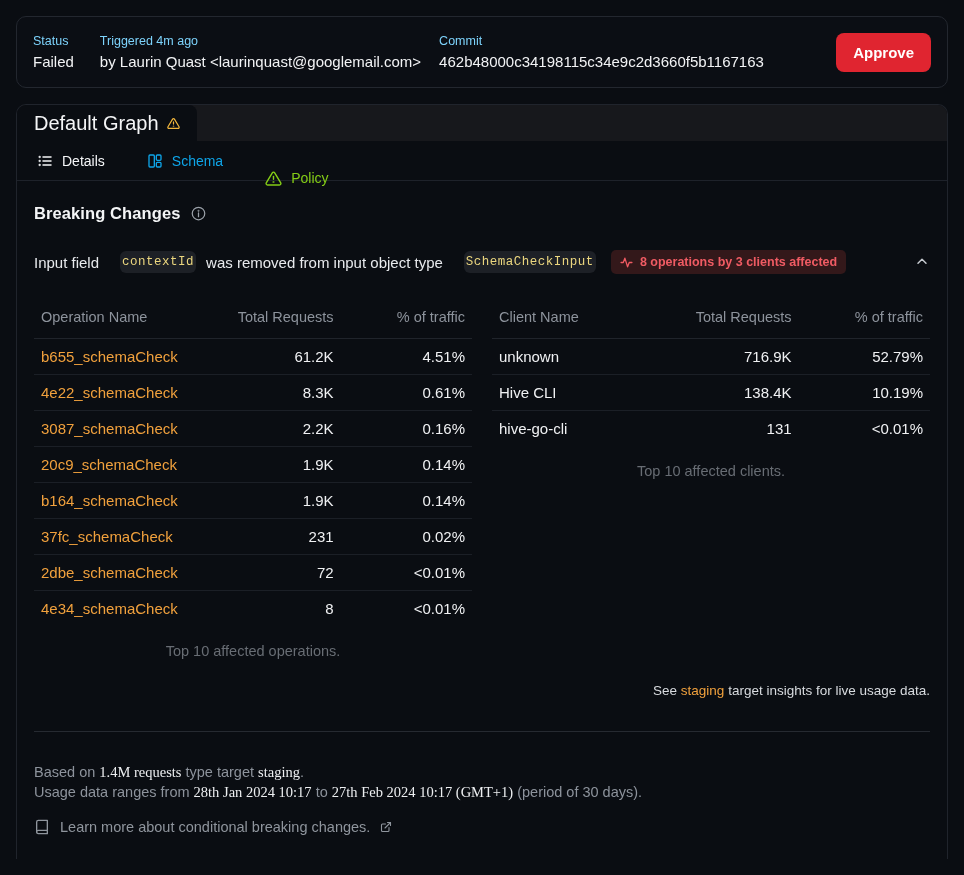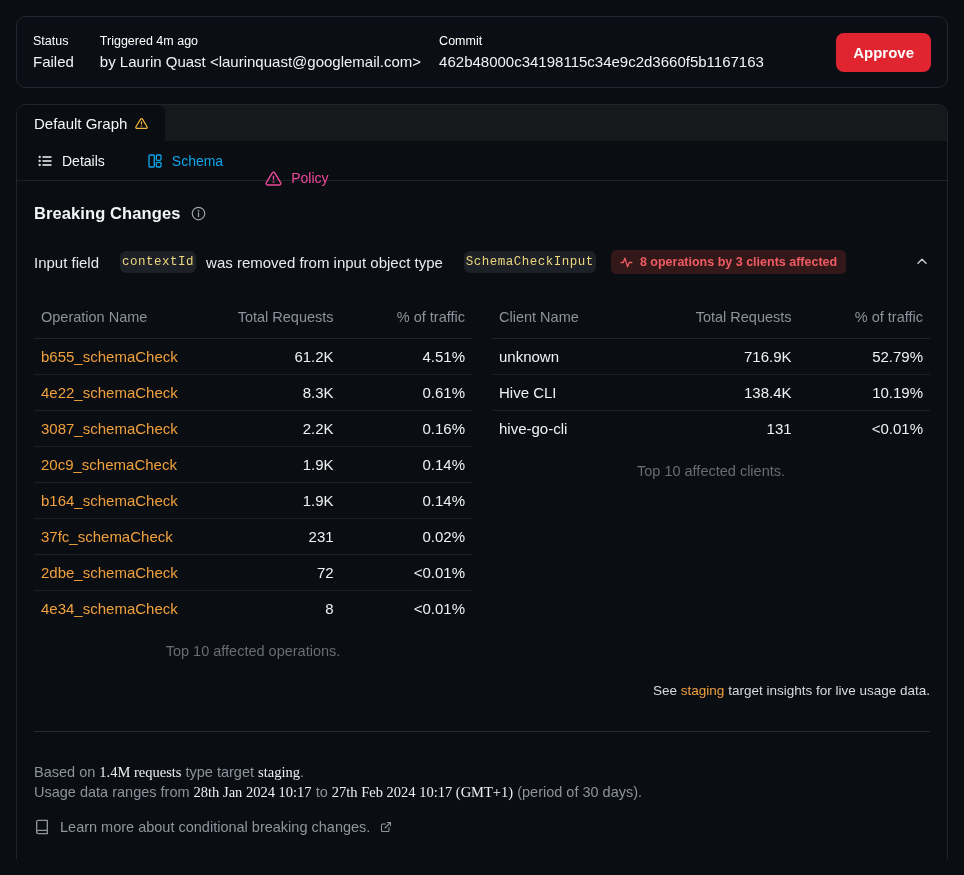--- a/index.html
+++ b/index.html
@@ -18,21 +18,21 @@
     margin:16px;
     height:72px;
     background:#0b0e14;
     border:1px solid #23272f;
     border-radius:10px;
     display:flex;
     align-items:center;
     padding:0 16px;
   }
   .info-block { display:flex; flex-direction:column; gap:3px; }
-  .info-label { color:#ffffff; font-size:12.5px; line-height:15px; }
+  .info-label { color:#7dd3fc; font-size:12.5px; line-height:15px; }
   .info-value { color:#f2f3f5; font-size:15px; line-height:19px; font-weight:500; }
   .blk-status { margin-right:26px; }
   .blk-triggered { margin-right:18px; min-width:296px; }
   .blk-commit { flex:1; }
   .approve-btn {
     background:#e02530;
     color:#ffffff;
     border:none;
     border-radius:8px;
     font-family:"Liberation Sans", sans-serif;
@@ -58,21 +58,21 @@
     display:flex;
     align-items:stretch;
   }
   .graph-tab {
     background:#0a0d12;
     display:flex;
     align-items:center;
     gap:8px;
     padding:0 17px;
     border-radius:8px 8px 0 0;
-    font-size:15px;
+    font-size:20px;
     color:#f4f5f6;
     cursor:pointer;
   }
   .warn-icon { color:#f2b63c; }
   .icon-tabs {
     height:40px;
     display:flex;
     align-items:center;
     padding:0 20px;
     gap:42px;
@@ -81,21 +81,21 @@
   .icon-tab {
     display:flex;
     align-items:center;
     gap:9px;
     font-size:14px;
     font-weight:500;
     cursor:pointer;
   }
   .icon-tab.active   { color:#f5f6f8; }
   .icon-tab.inactive { color:#0ea5e9; }
-  .icon-tab.disabled { color:#ec4899;margin-top:35px; }
+  .icon-tab.disabled { color:#84cc16;margin-top:35px; }
 
   .content { padding:0 17px; }
 
   .section-title-row {
     margin-top:23px;
     display:flex;
     align-items:center;
     gap:11px;
   }
   .section-title { font-size:16.5px; font-weight:700; color:#f4f5f6; letter-spacing:.1px; }

